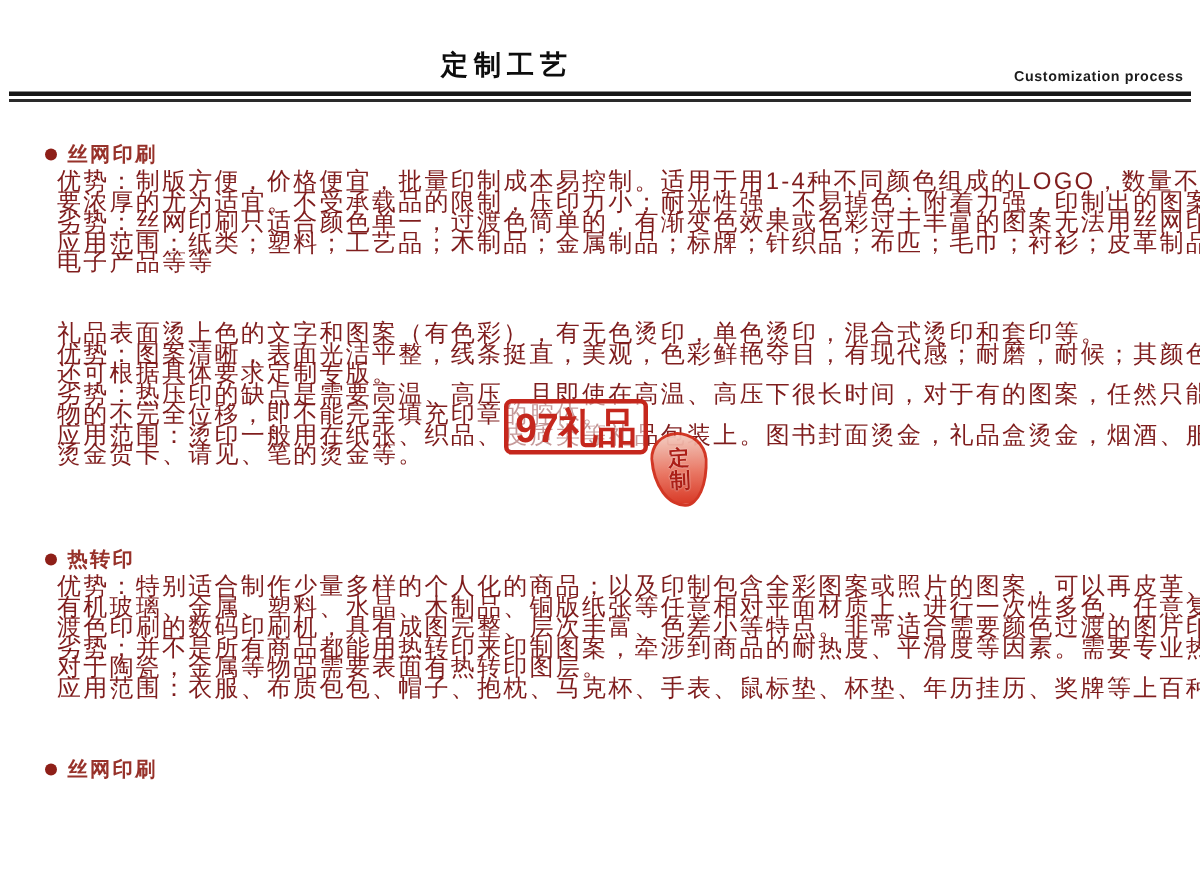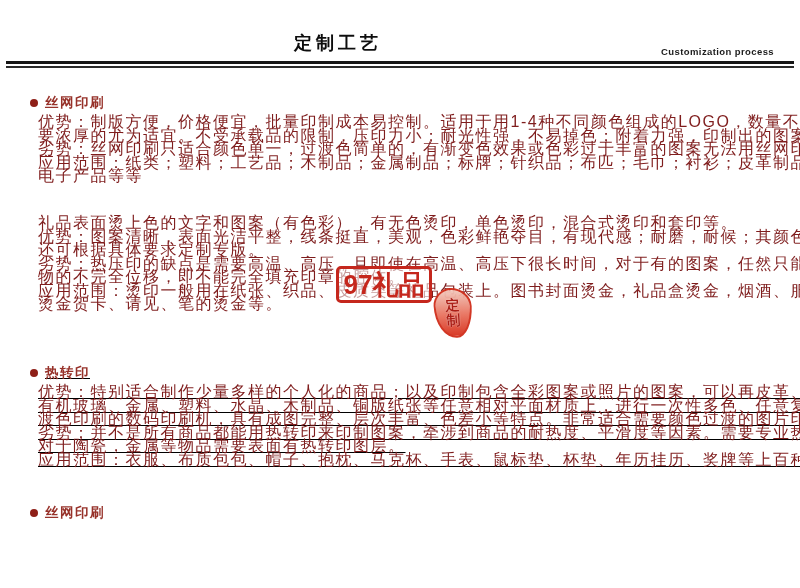--- a/index.html
+++ b/index.html
@@ -13,38 +13,38 @@
   .page { position: absolute; inset: 0; }
 
   
   .title {
     position: absolute; top: 31px; left: 0; width: 676px;
     text-align: center;
     font-size: 18px; font-weight: bold; color: #0d0d0d;
     letter-spacing: 4px;
   }
   .subtitle {
-    position: absolute; top: 46px; right: 26px;
+    position: absolute; top: 46px; right: 11px;
     font-size: 9.5px; font-weight: bold; color: #1c1c1c;
     letter-spacing: 0.4px;
   }
   .rule-thick {
     position: absolute; top: 61px; left: 6px; right: 6px;
     height: 2.5px; background: #161616;
   }
   .rule-thin {
     position: absolute; top: 66px; left: 6px; right: 6px;
     height: 1.6px; background: #2a2a2a;
   }
 
   
   .section { position: absolute; left: 0; width: 800px; }
   .sec-1 { top: 95px; }
   .sec-2 { top: 212px; }
-  .sec-3 { top: 365px; text-decoration: underline; }
+  .sec-3 { top: 365px; }
   .sec-4 { top: 505px; }
   .sec-head {
     position: relative;
     margin-left: 30px;
     display: flex; align-items: center;
     height: 16px;
     text-align: center;
   }
   .bullet {
     width: 8px; height: 8px; border-radius: 50%;

